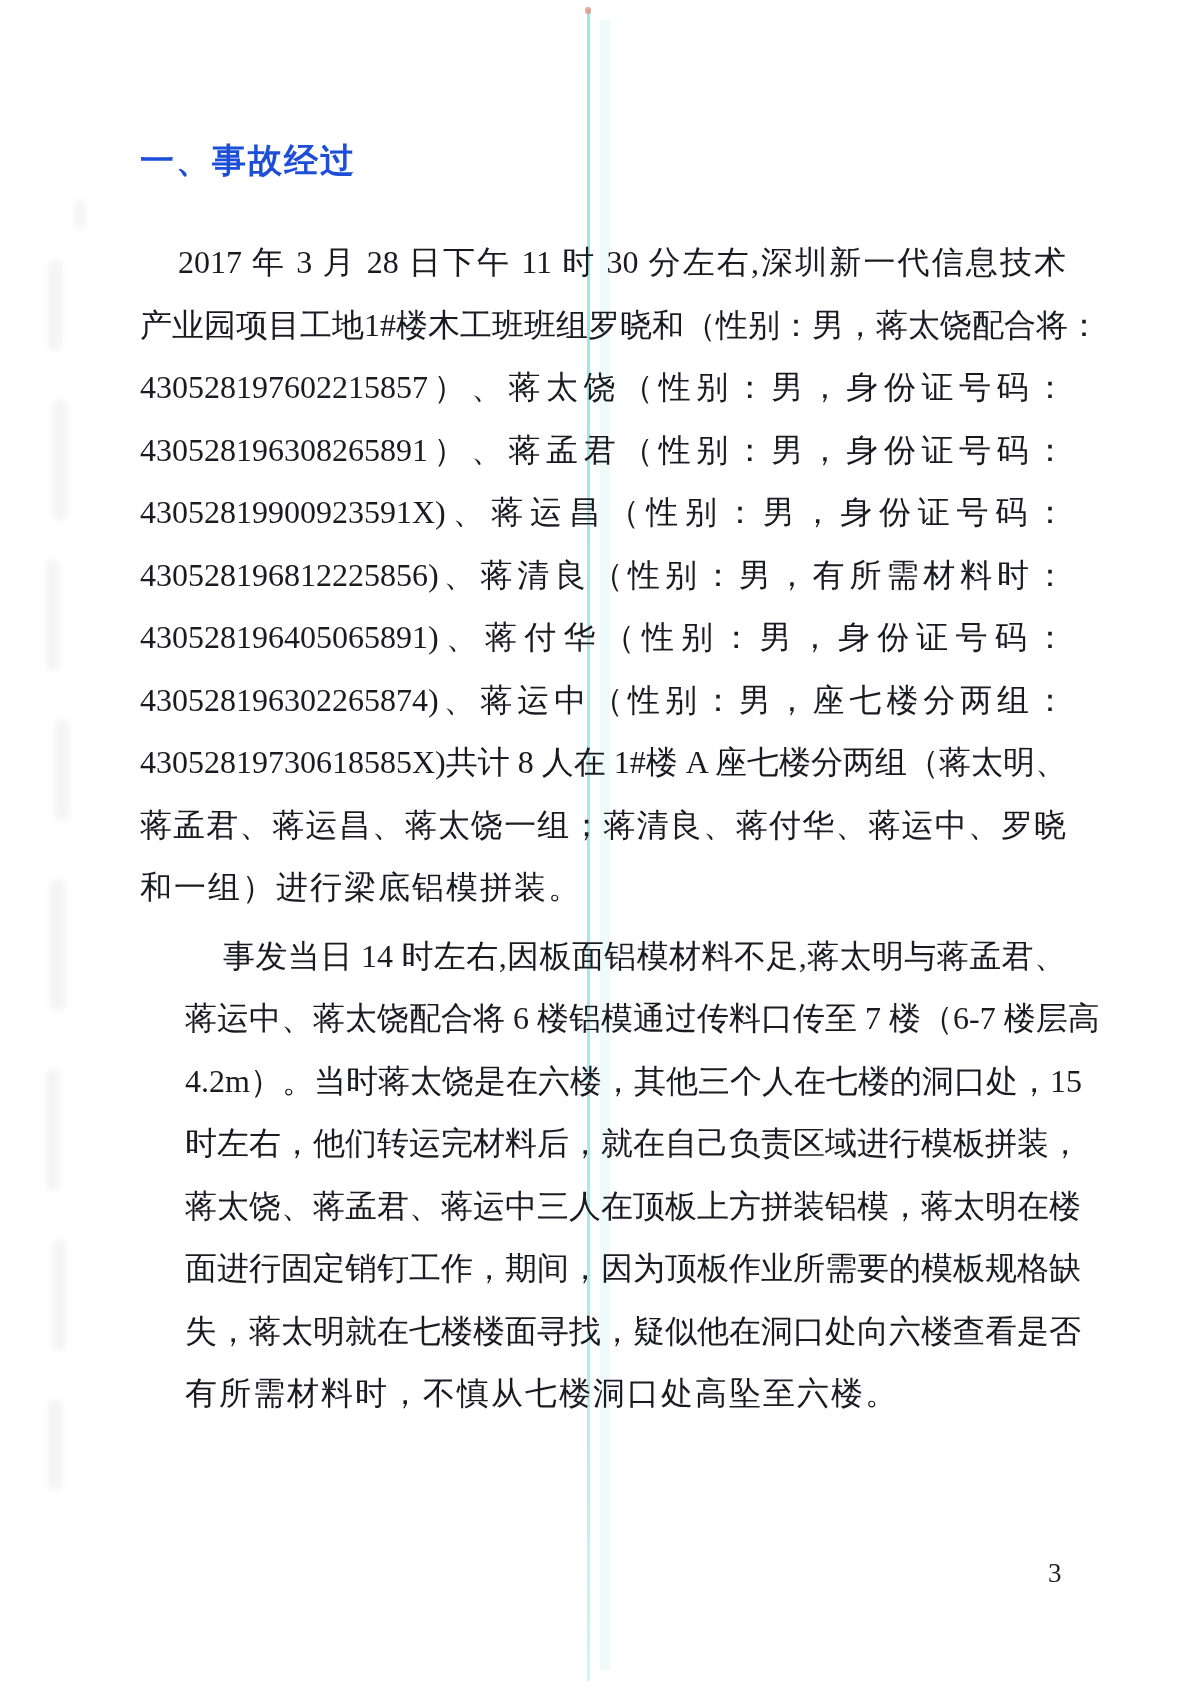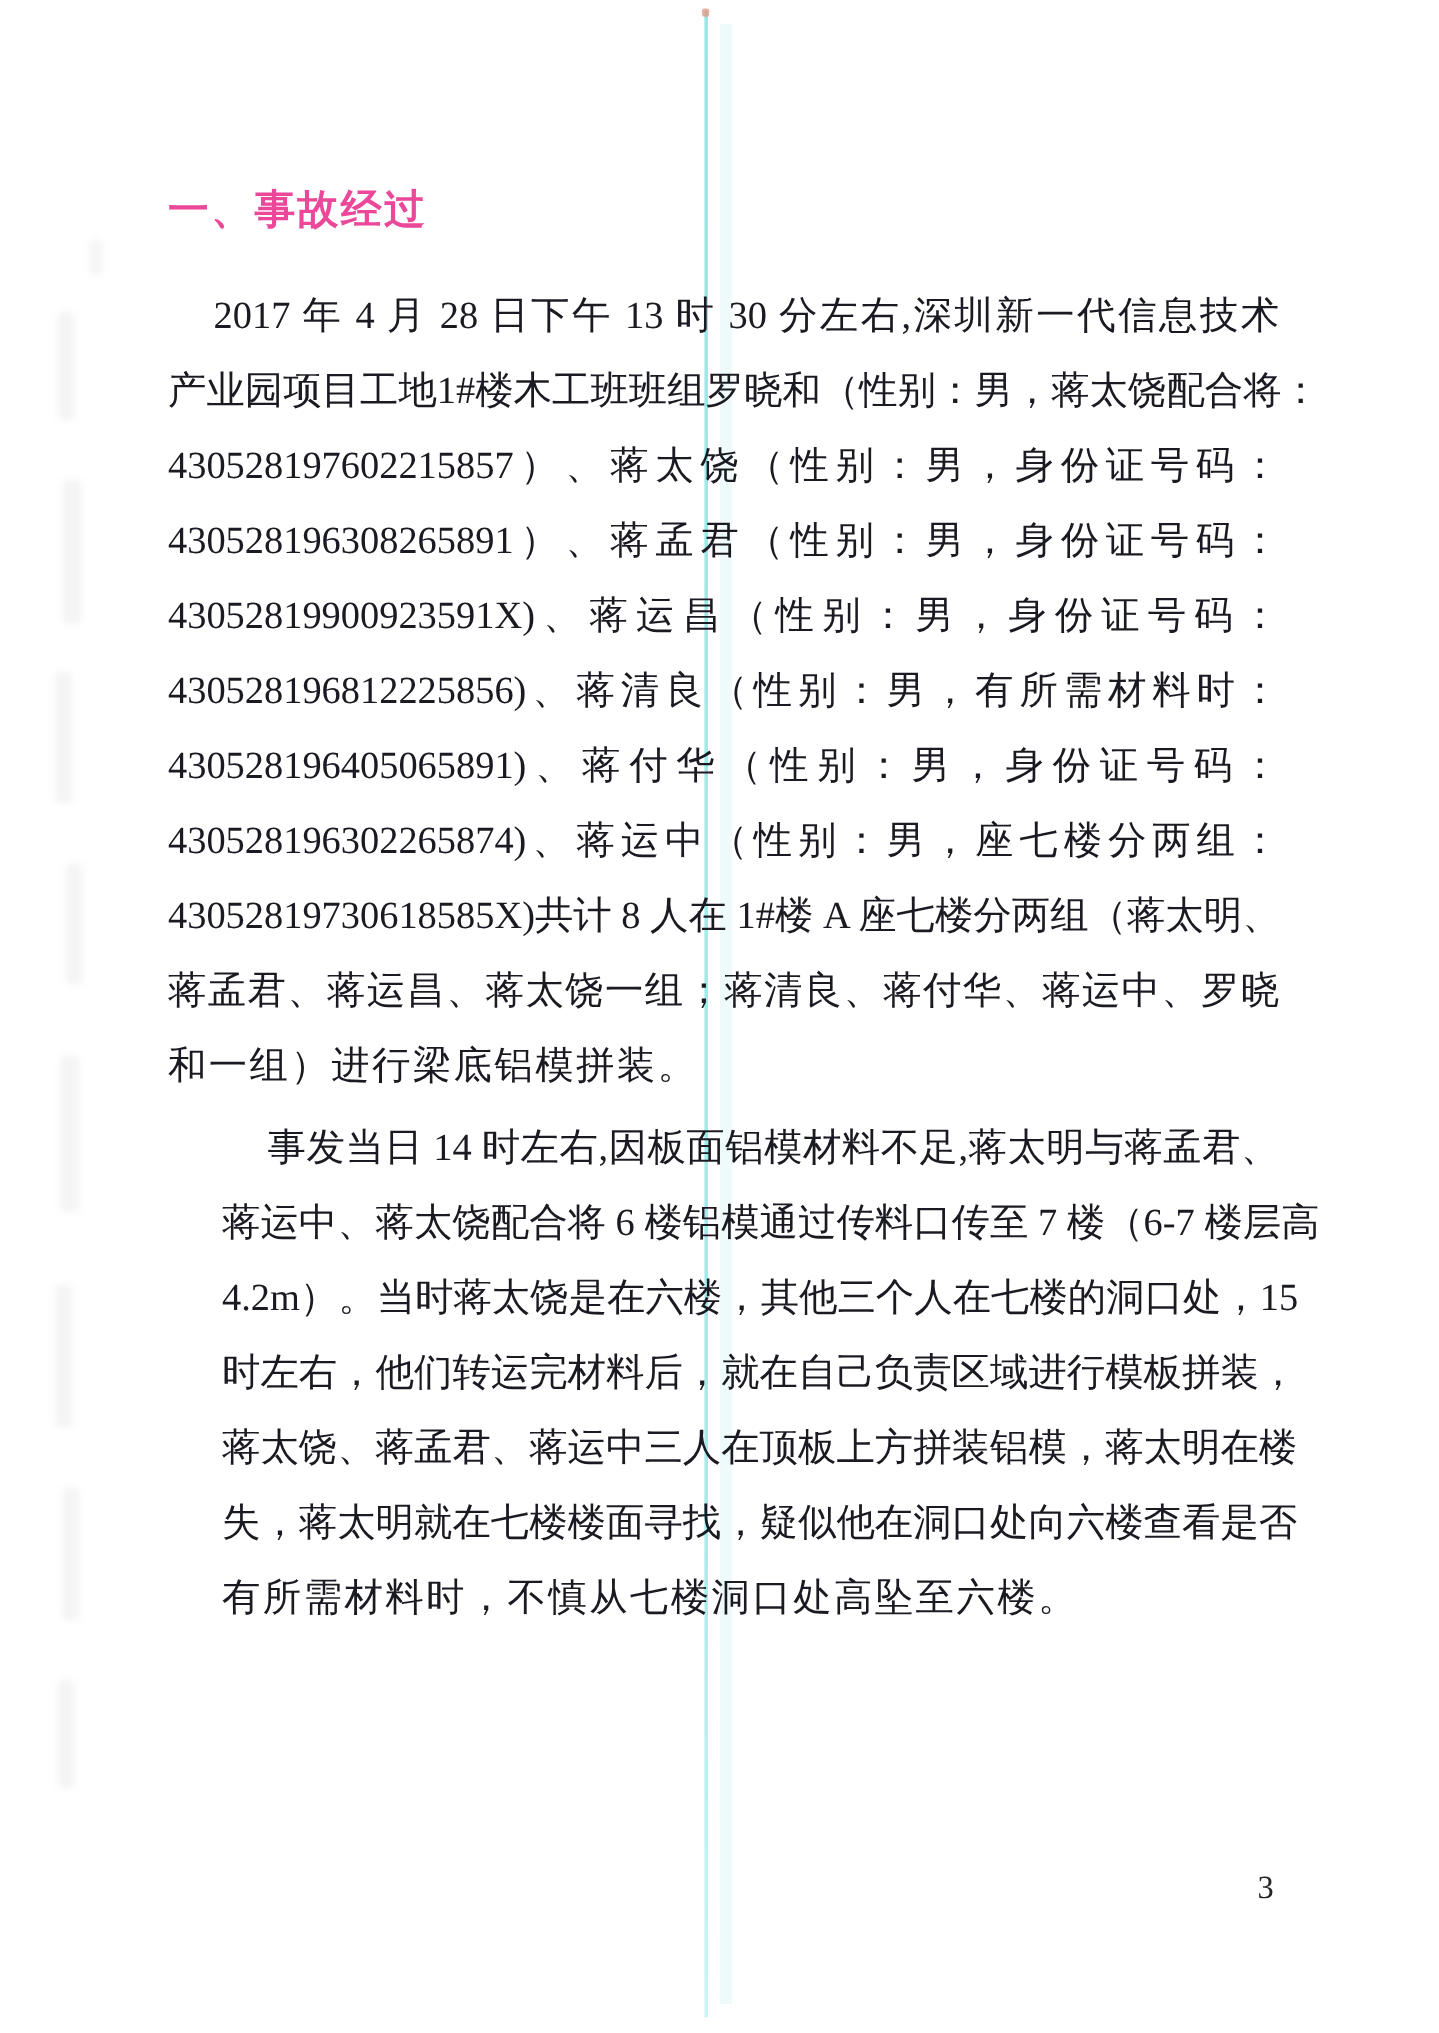--- a/index.html
+++ b/index.html
@@ -13,26 +13,26 @@
     width: 1199px;
     height: 1694px;
     background: #ffffff;
     overflow: hidden;
   }
 
   
   .heading {
     position: absolute;
     left: 140px;
-    top: 152px;
+    top: 138px;
     font-family: "Liberation Sans", sans-serif;
     font-weight: bold;
     font-size: 34px;
     letter-spacing: 2px;
-    color: #ec4899;
+    color: #1d4ed8;
     white-space: nowrap;
   }
 
   
   .textblock {
     position: absolute;
     left: 140px;
     top: 231px;
     width: 926px;
     color: #1a1a22;
@@ -128,38 +128,39 @@
   <div class="bleed b5"></div>
   <div class="bleed b6"></div>
   <div class="bleed b7"></div>
   <div class="bleed b8"></div>
   <div class="bleed b9"></div>
 
   <div class="heading">一、事故经过</div>
 
   <div class="textblock">
     <div class="para para1">
-      <div class="line indent">2017 年 4 月 28 日下午 13 时 30 分左右,深圳新一代信息技术</div>
+      <div class="line indent">2017 年 3 月 28 日下午 11 时 30 分左右,深圳新一代信息技术</div>
       <div class="line">产业园项目工地1#楼木工班班组罗晓和（性别：男，蒋太饶配合将：</div>
       <div class="line">430528197602215857）、蒋太饶（性别：男，身份证号码：</div>
       <div class="line">430528196308265891）、蒋孟君（性别：男，身份证号码：</div>
       <div class="line">43052819900923591X)、蒋运昌（性别：男，身份证号码：</div>
       <div class="line">430528196812225856)、蒋清良（性别：男，有所需材料时：</div>
       <div class="line">430528196405065891)、蒋付华（性别：男，身份证号码：</div>
       <div class="line">430528196302265874)、蒋运中（性别：男，座七楼分两组：</div>
       <div class="line">43052819730618585X)共计 8 人在 1#楼 A 座七楼分两组（蒋太明、</div>
       <div class="line">蒋孟君、蒋运昌、蒋太饶一组；蒋清良、蒋付华、蒋运中、罗晓</div>
       <div class="line para-last">和一组）进行梁底铝模拼装。</div>
     </div>
     <div class="para para2">
       <div class="line indent">事发当日 14 时左右,因板面铝模材料不足,蒋太明与蒋孟君、</div>
       <div class="line">蒋运中、蒋太饶配合将 6 楼铝模通过传料口传至 7 楼（6-7 楼层高</div>
       <div class="line">4.2m）。当时蒋太饶是在六楼，其他三个人在七楼的洞口处，15</div>
       <div class="line">时左右，他们转运完材料后，就在自己负责区域进行模板拼装，</div>
       <div class="line">蒋太饶、蒋孟君、蒋运中三人在顶板上方拼装铝模，蒋太明在楼</div>
+      <div class="line">面进行固定销钉工作，期间，因为顶板作业所需要的模板规格缺</div>
       <div class="line">失，蒋太明就在七楼楼面寻找，疑似他在洞口处向六楼查看是否</div>
       <div class="line para-last">有所需材料时，不慎从七楼洞口处高坠至六楼。</div>
     </div>
   </div>
 
   <div class="page-number">3</div>
 
 </div>
 
 </body></html>

